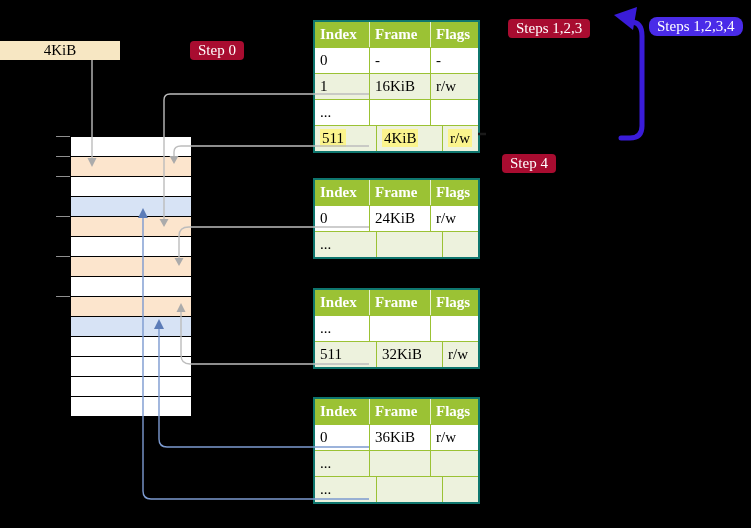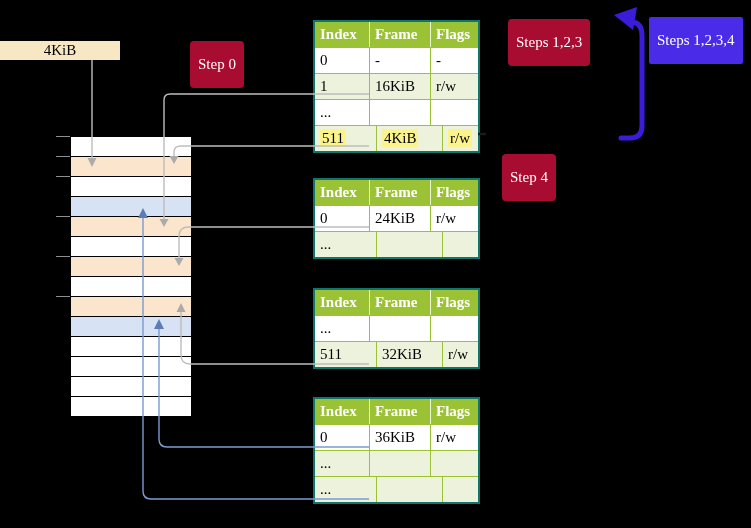--- a/index.html
+++ b/index.html
@@ -9,23 +9,23 @@
   #mem-col{position:absolute;left:70px;top:136px;width:120px;border:1px solid #000;z-index:2;}
   .mem-row{height:19px;border-bottom:1px solid #000;background:#fff;}
   .mem-row:last-child{border-bottom:none;}
   .mem-row.table{background:#FCE5CD;}
   .mem-row.frame{background:#D7E3F5;}
   .tick{position:absolute;width:14px;height:0;border-top:1px solid #8f8f8f;left:56px;z-index:2;}
   
   .wheat-box{position:absolute;left:0;top:41px;width:120px;height:19px;background:#F7E7C3;
              color:#000;font-size:15px;text-align:center;line-height:19px;z-index:4;}
   
-  .steplab{position:absolute;color:#fff;font-size:15px;line-height:15px;padding:16px 8px;
+  .steplab{position:absolute;color:#fff;font-size:15px;line-height:15px;padding:2px 8px;
            border-radius:4px;background:#A80C30;z-index:6;white-space:nowrap;}
-  .steplab.blue{background:#4A2BE8;border-radius:2px;text-align:center;}
+  .steplab.blue{background:#4A2BE8;border-radius:8px;text-align:center;}
   
   .ptable{position:absolute;left:313px;width:163px;border:2px solid #0f766e;background:#fff;z-index:3;}
   .prow{display:flex;height:25px;border-bottom:1px solid #9BC234;background:#fff;}
   .prow:last-child{border-bottom:none;gap:21px;}
   .prow.shade{background:#EDF2DD;}
   .prow.head{background:#9BC234;border-bottom:1px solid #9BC234;}
   .cell{width:54px;box-sizing:border-box;font-size:15px;color:#000;line-height:25px;
         padding-left:5px;border-left:1px solid #9BC234;overflow:hidden;white-space:nowrap;}
   .cell.c0{border-left:none;}
   .cell.c1{width:61px;font-family:Liberation Serif, serif;}

